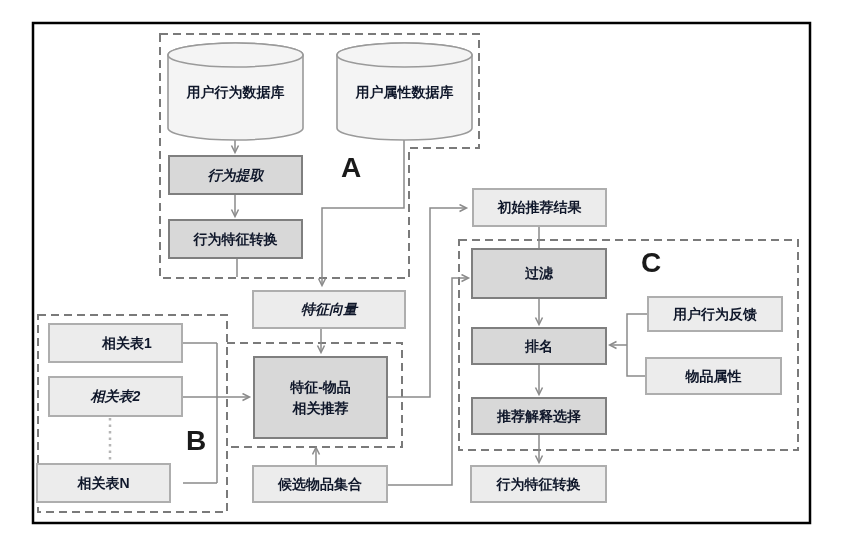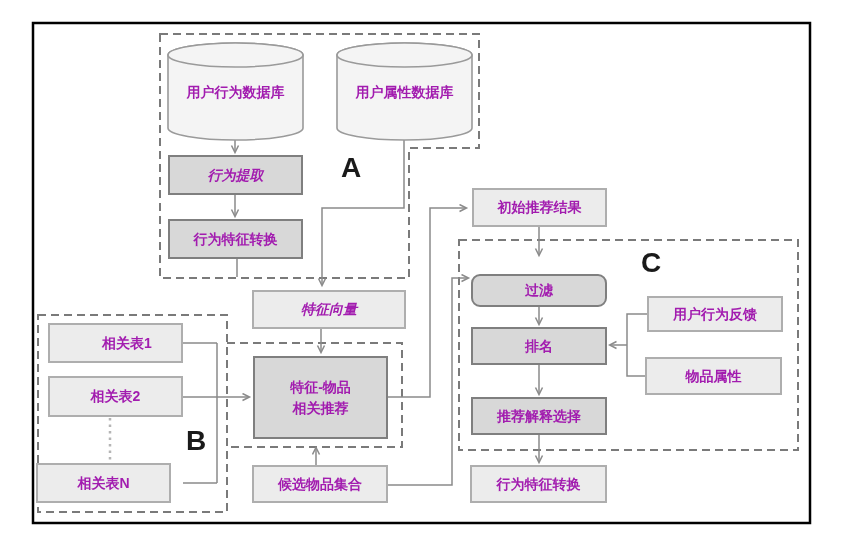--- a/index.html
+++ b/index.html
@@ -4,21 +4,21 @@
 <style>
   html,body{margin:0;padding:0;background:#fff;}
   .canvas{
     position:relative;width:863px;height:542px;background:#ffffff;
     font-family:"Liberation Sans","DejaVu Sans",sans-serif;
     overflow:hidden;
   }
   .layer{position:absolute;left:0;top:0;}
   .node{
     position:absolute;display:flex;align-items:center;justify-content:center;
-    text-align:center;font-size:14px;font-weight:600;color:#a21caf;
+    text-align:center;font-size:14px;font-weight:600;color:#0f172a;
     box-sizing:border-box;line-height:1.45;white-space:pre-line;
   }
   .box-dark{background:#d8d8d8;border:2px solid #7f7f7f;}
   .box-light{background:#ececec;border:2px solid #aeaeae;}
   .cyl-text{background:transparent;border:none;}
   .section-label{
     position:absolute;font-size:28px;font-weight:bold;color:#1a1a1a;
     display:flex;align-items:center;justify-content:center;
   }
 </style>
@@ -81,25 +81,25 @@
 
   <div class="node box-dark" style="left:168px;top:155px;width:135px;height:40px;font-style:italic;">行为提取</div>
   <div class="node box-dark" style="left:168px;top:219px;width:135px;height:40px;">行为特征转换</div>
 
   <div class="node box-light" style="left:252px;top:290px;width:154px;height:39px;font-style:italic;">特征向量</div>
   <div class="node box-dark" style="left:253px;top:356px;width:135px;height:83px;">特征-物品
 相关推荐</div>
   <div class="node box-light" style="left:252px;top:465px;width:136px;height:38px;">候选物品集合</div>
 
   <div class="node box-light" style="left:48px;top:323px;width:135px;height:40px;padding-left:23px;">相关表1</div>
-  <div class="node box-light" style="left:48px;top:376px;width:135px;height:41px;">相关表2</div>
+  <div class="node box-light" style="left:48px;top:376px;width:135px;height:41px;font-style:italic;">相关表2</div>
   <div class="node box-light" style="left:36px;top:463px;width:135px;height:40px;">相关表N</div>
 
   <div class="node box-light" style="left:472px;top:188px;width:135px;height:39px;">初始推荐结果</div>
-  <div class="node box-dark" style="left:471px;top:274px;width:136px;height:33px;border-radius:9px;">过滤</div>
+  <div class="node box-dark" style="left:471px;top:248px;width:136px;height:51px;">过滤</div>
   <div class="node box-dark" style="left:471px;top:327px;width:136px;height:38px;">排名</div>
   <div class="node box-dark" style="left:471px;top:397px;width:136px;height:38px;">推荐解释选择</div>
   <div class="node box-light" style="left:470px;top:465px;width:137px;height:38px;">行为特征转换</div>
 
   <div class="node box-light" style="left:647px;top:296px;width:136px;height:36px;">用户行为反馈</div>
   <div class="node box-light" style="left:645px;top:357px;width:137px;height:38px;text-align:center;">物品属性</div>
 
   <div class="section-label" style="left:333px;top:150px;width:36px;height:36px;">A</div>
   <div class="section-label" style="left:179px;top:424px;width:34px;height:34px;">B</div>
   <div class="section-label" style="left:635px;top:246px;width:32px;height:34px;">C</div>

